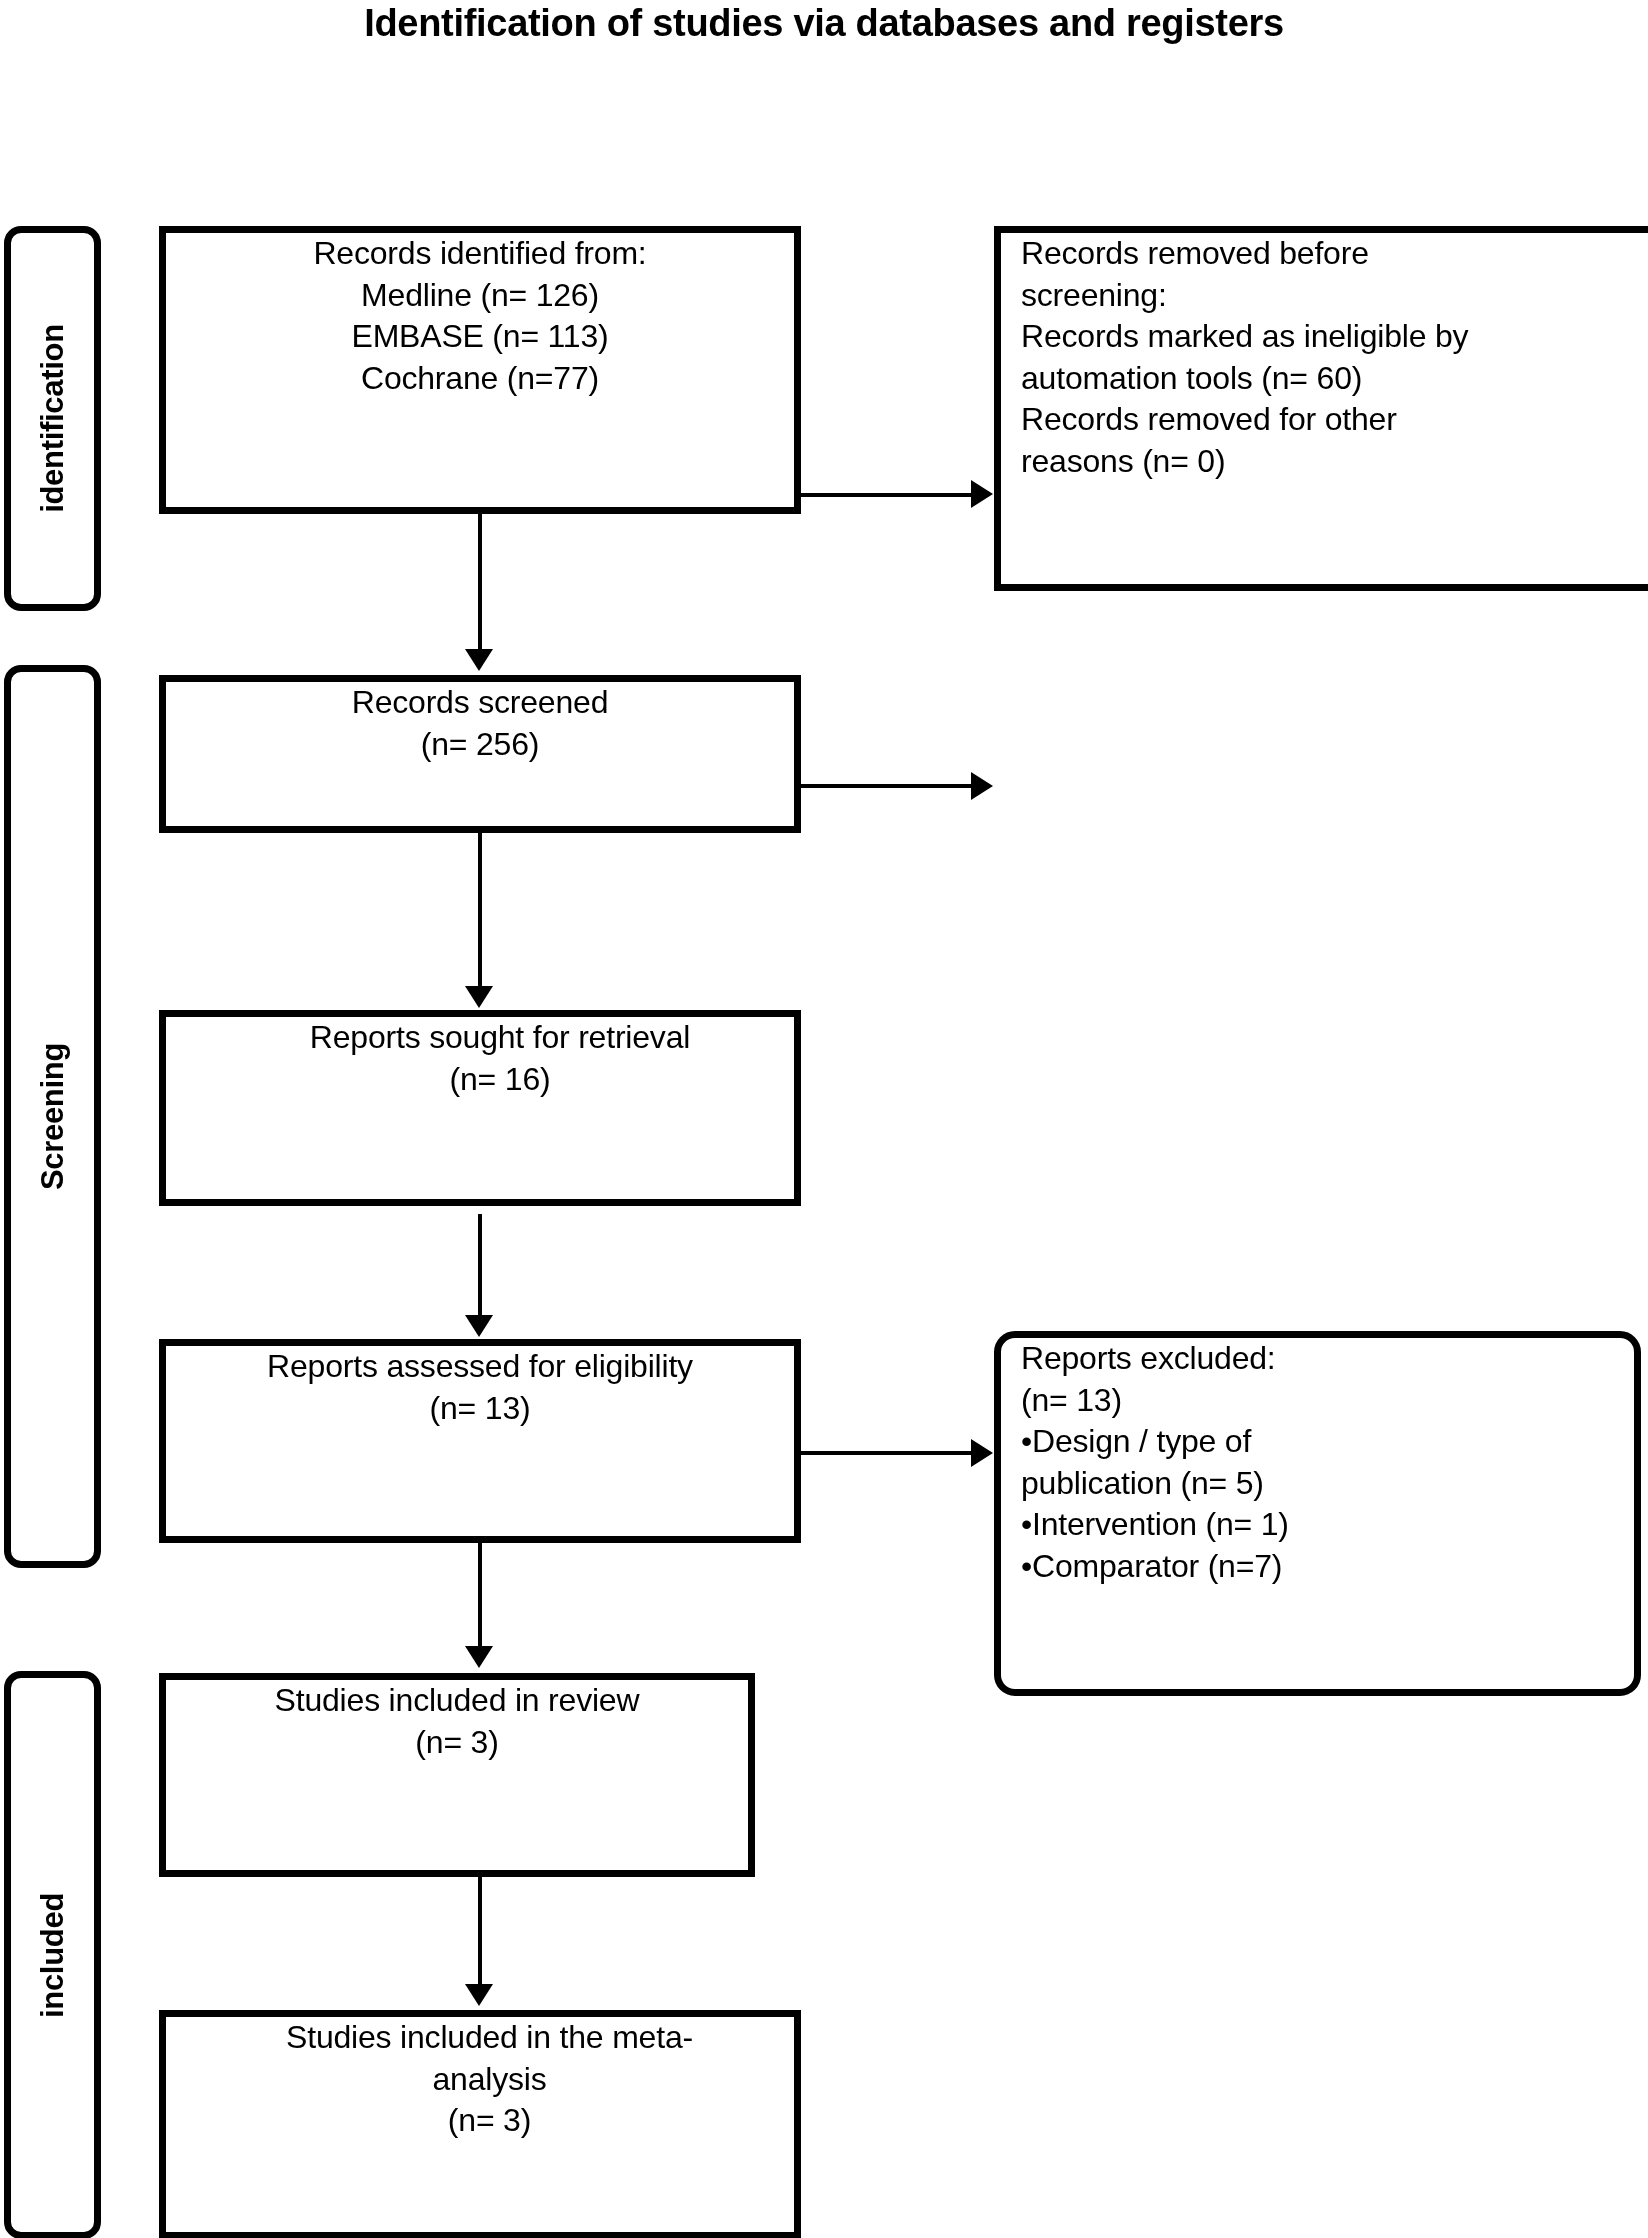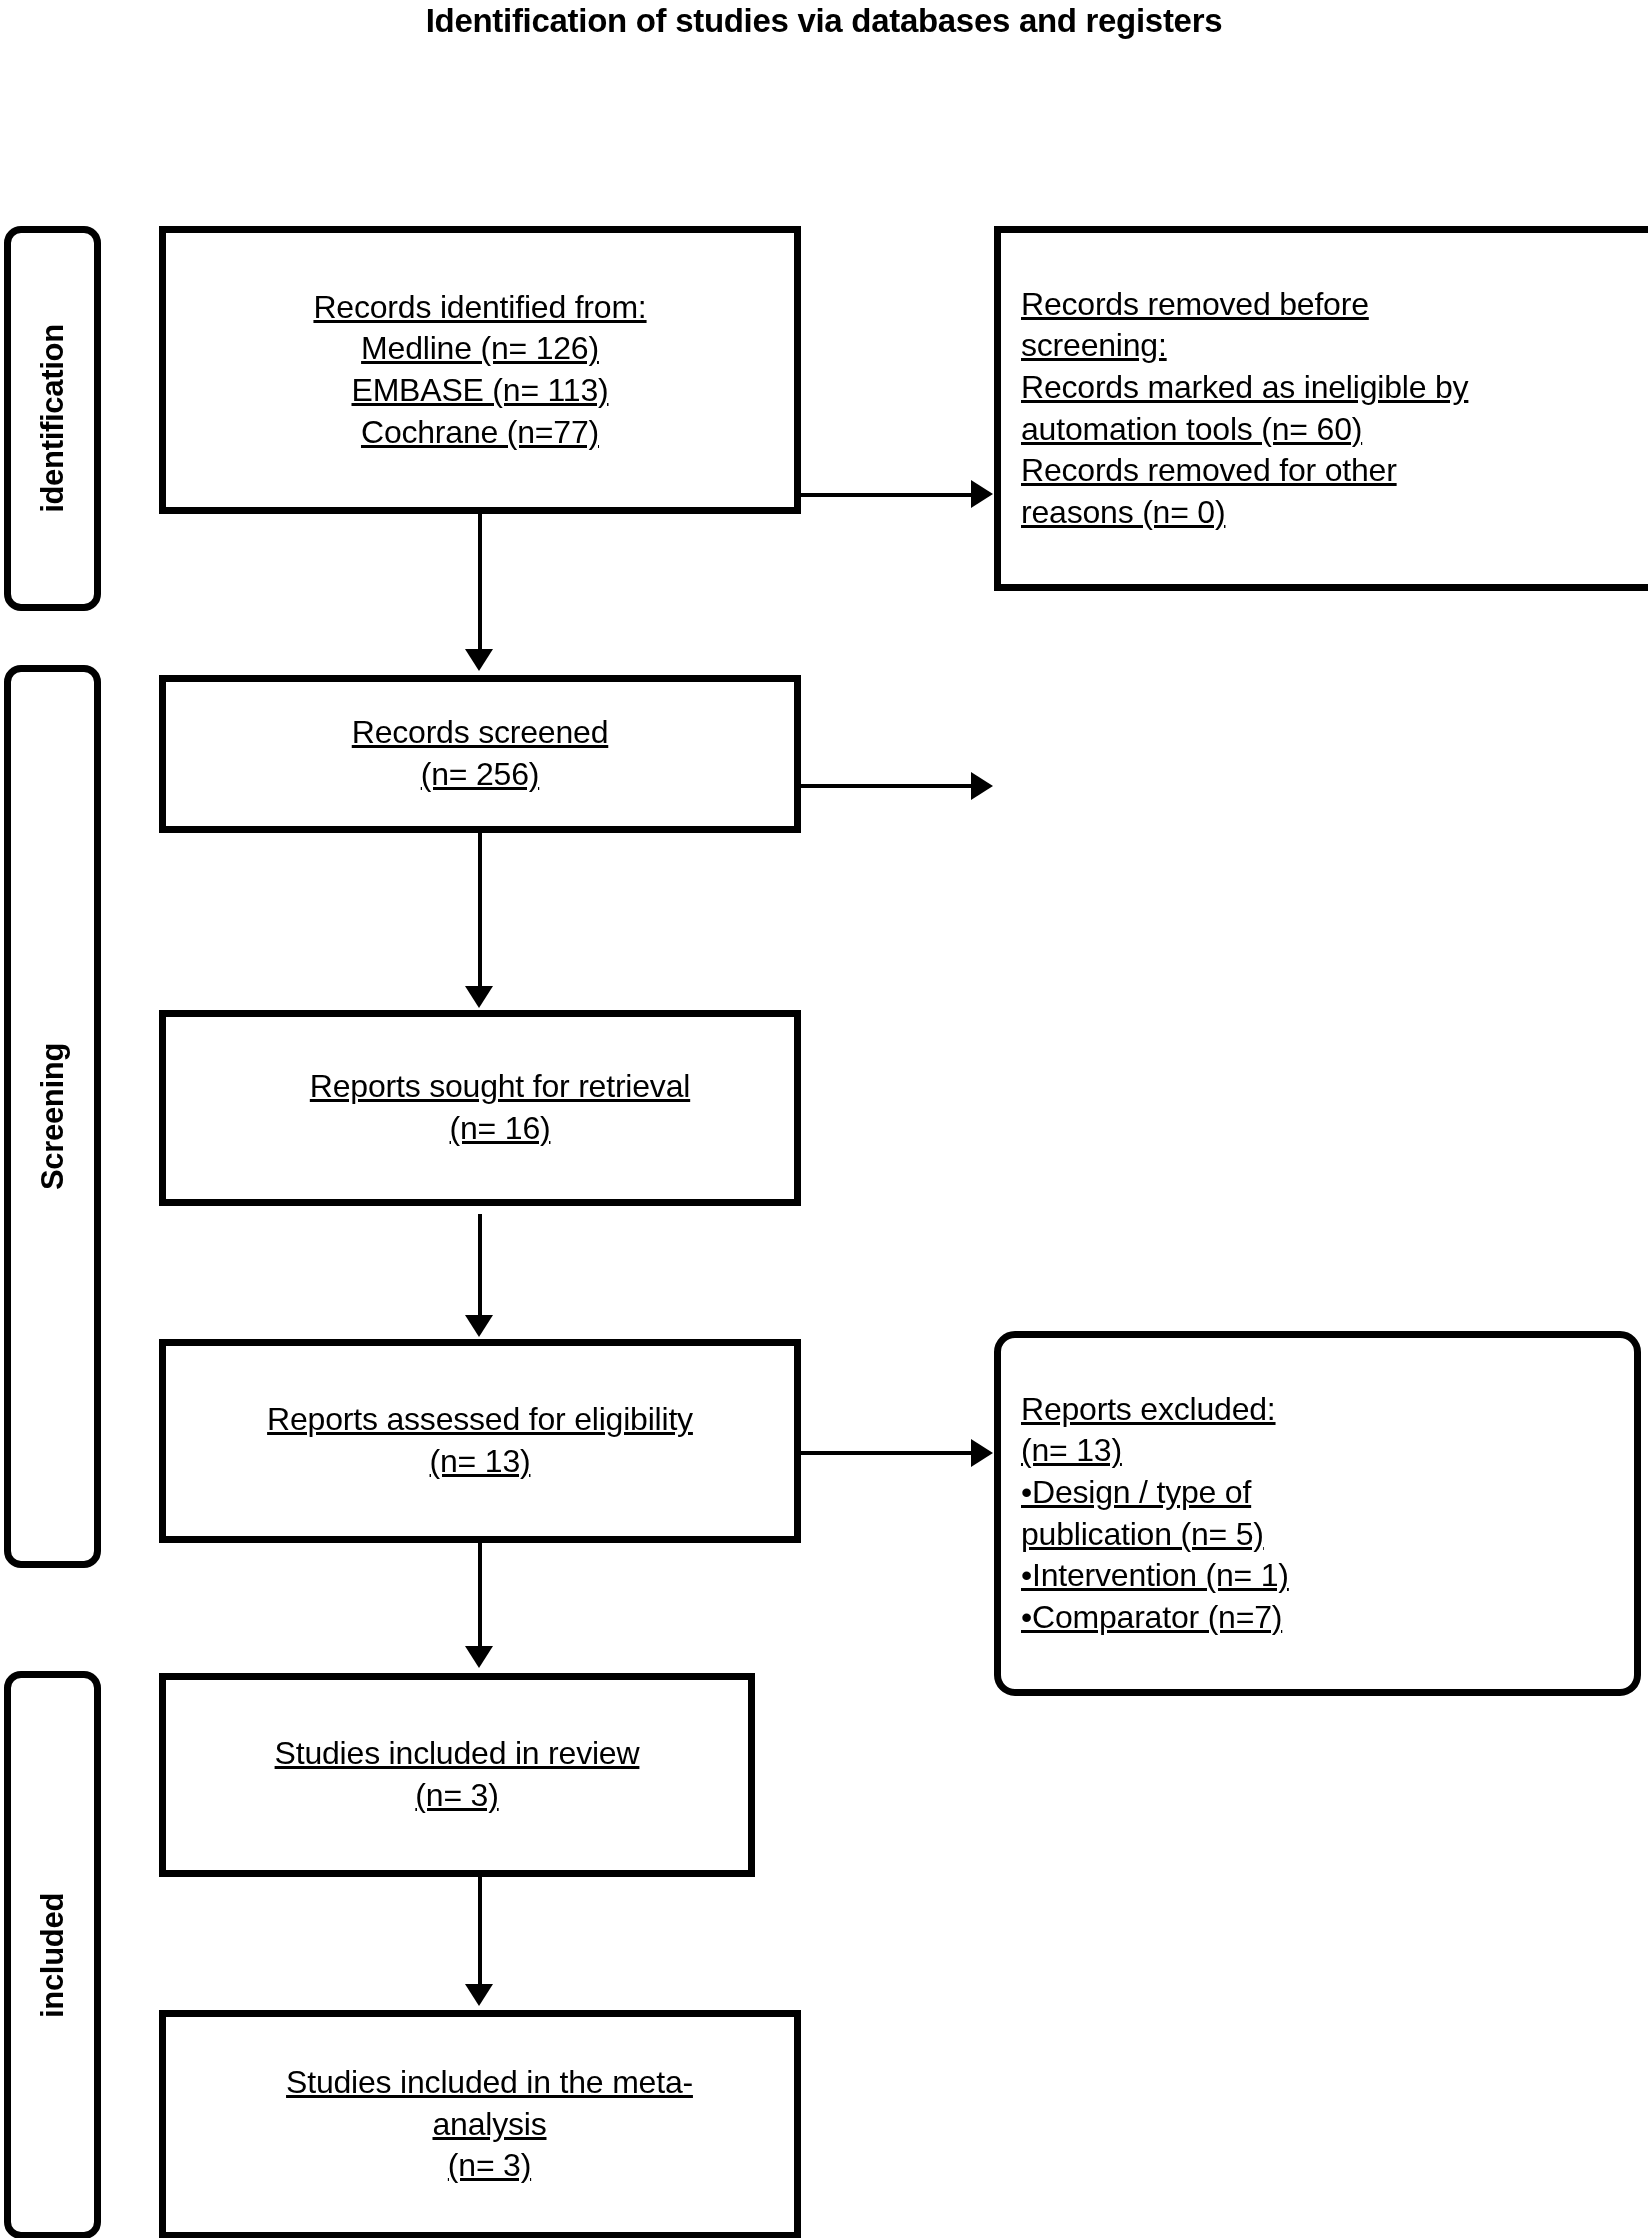--- a/index.html
+++ b/index.html
@@ -20,21 +20,21 @@
     overflow: hidden;
   }
 
   
   .diagram-title {
     position: absolute;
     left: 0;
     top: 2.6px;
     width: 1648px;
     text-align: center;
-    font-size: 33px;
+    font-size: 38px;
     font-weight: bold;
     letter-spacing: -0.3px;
     line-height: 1.1;
     white-space: nowrap;
   }
 
   
   .phase-box {
     position: absolute;
     left: 4px;
@@ -58,23 +58,22 @@
   }
 
   
   .node-box {
     position: absolute;
     border: 7.2px solid #000000;
     background: #ffffff;
     box-sizing: border-box;
     display: flex;
     flex-direction: column;
-    justify-content: center;
+    justify-content: flex-start;
     overflow: hidden;
-    text-decoration: underline;
   }
   .node-text {
     font-size: 32px;
     line-height: 1.30;
     letter-spacing: -0.2px;
     white-space: pre-line;
   }
   .node-box.center .node-text {
     text-align: center;
     padding: 0 16px;

